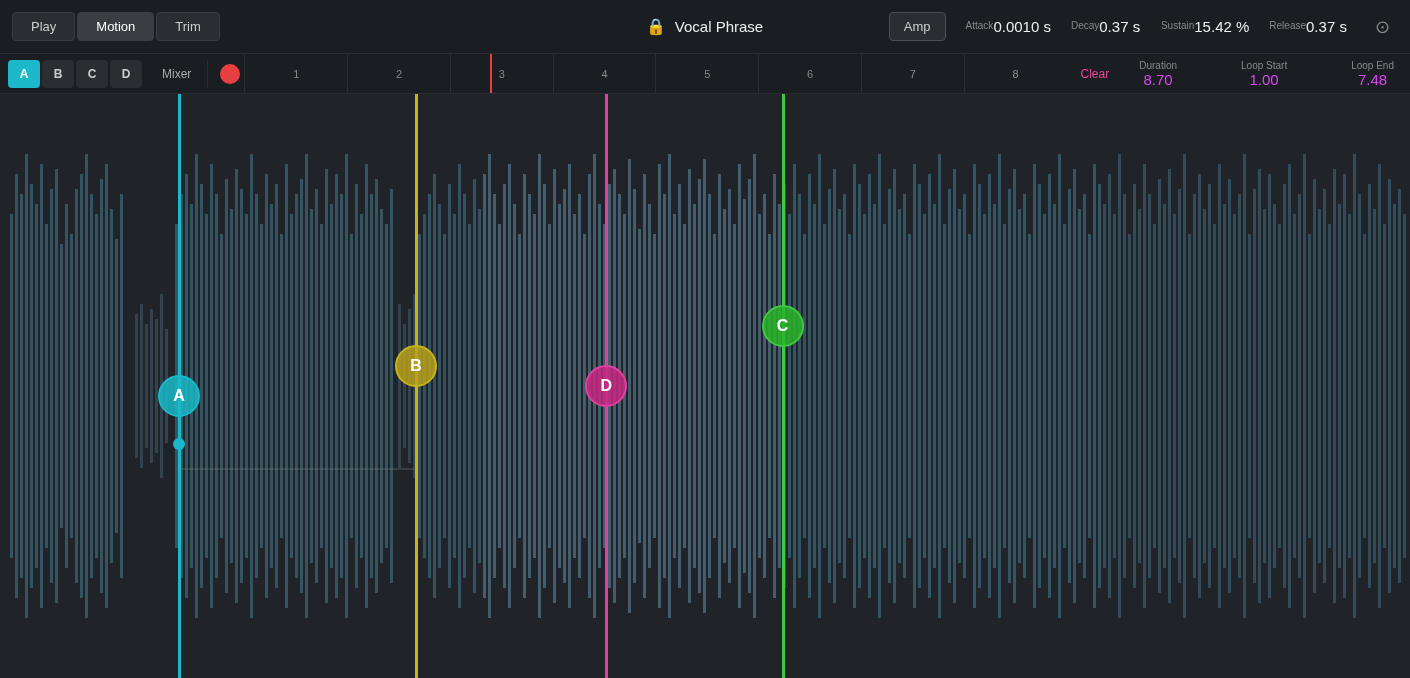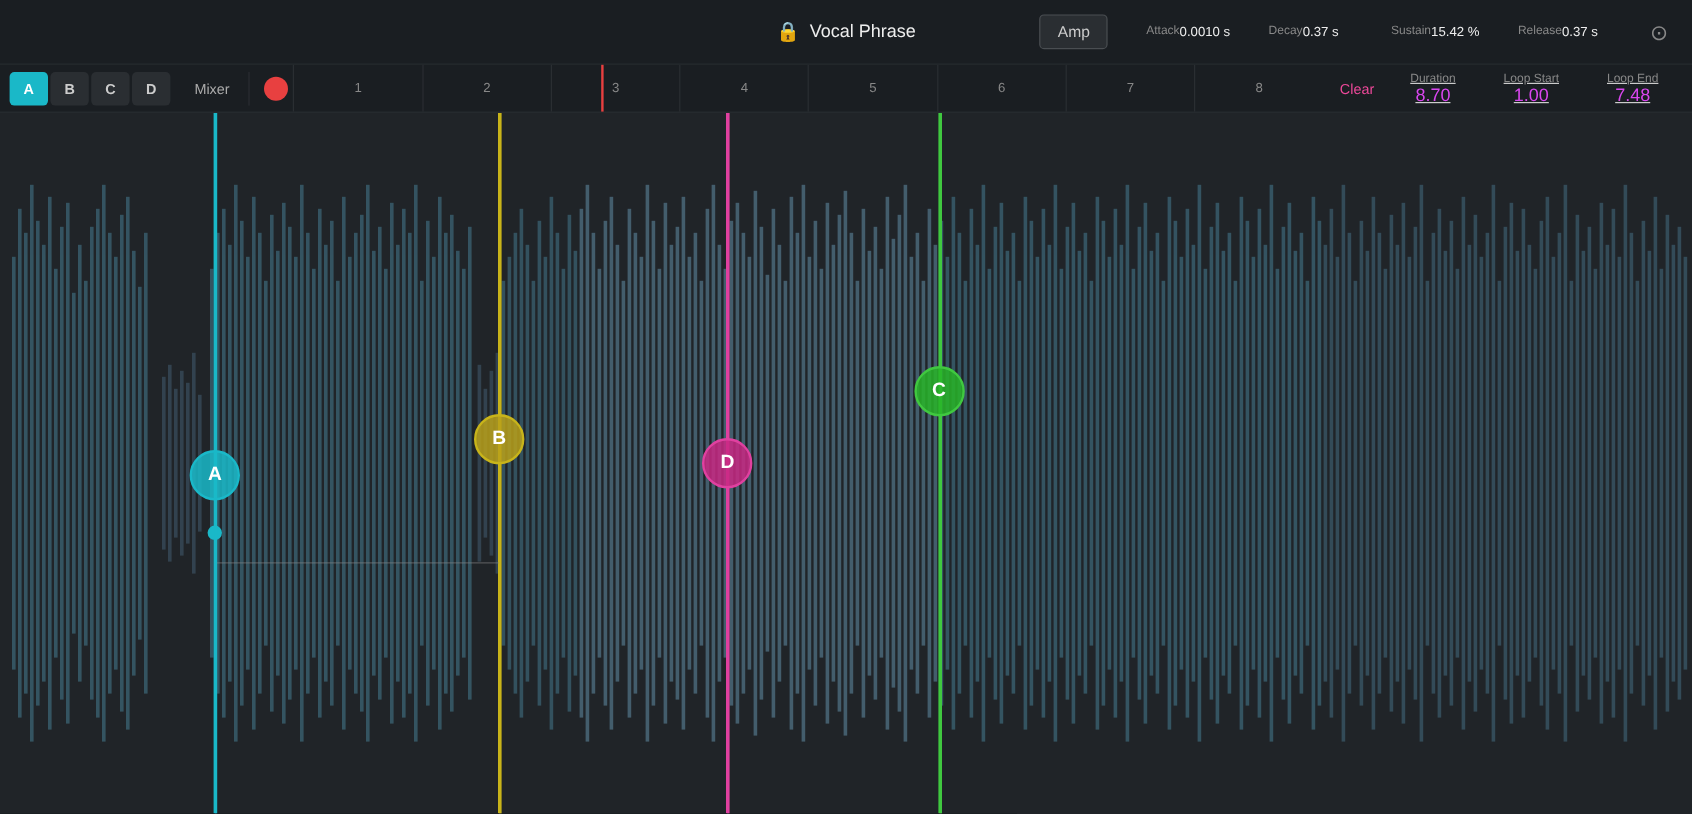--- a/index.html
+++ b/index.html
@@ -62,21 +62,21 @@
     .title-text {
       font-size: 15px;
       font-weight: 500;
       color: #eee;
     }
 
     .right-controls {
       margin-left: auto;
       display: flex;
       align-items: center;
-      gap: 32px;
+      gap: 20px;
     }
 
     .amp-btn {
       padding: 6px 14px;
       background: #2a2e32;
       border: 1px solid #4a4e52;
       border-radius: 4px;
       color: #ccc;
       font-size: 13px;
       cursor: pointer;
@@ -89,21 +89,21 @@
       min-width: 70px;
     }
 
     .param-label {
       font-size: 10px;
       color: #888;
       margin-bottom: 2px;
     }
 
     .param-value {
-      font-size: 11px;
+      font-size: 15px;
       color: #eee;
       font-weight: 500;
     }
 
     .more-btn {
       font-size: 18px;
       color: #888;
       cursor: pointer;
       padding: 4px 8px;
     }
@@ -204,24 +204,23 @@
       padding: 5px 14px;
       background: transparent;
       border: none;
       color: #ec4899;
       font-size: 12px;
       cursor: pointer;
     }
 
     .right-info {
       display: flex;
-      gap: 40px;
-      padding-right: 28px;
+      gap: 64px;
+      padding-right: 16px;
       padding-left: 16px;
-      text-decoration: underline;
     }
 
     .info-group {
       display: flex;
       flex-direction: column;
       align-items: center;
     }
 
     .info-label {
       font-size: 10px;
@@ -329,20 +328,25 @@
       position: absolute;
       top: 0; left: 0;
       width: 100%;
       height: 100%;
     }
   </style>
 </head>
 <body>
 
 <div class="top-bar">
+  <div class="transport-buttons">
+    <button class="transport-btn">Play</button>
+    <button class="transport-btn active">Motion</button>
+    <button class="transport-btn">Trim</button>
+  </div>
 
   <div class="title-section">
     <span class="lock-icon">🔒</span>
     <span class="title-text">Vocal Phrase</span>
   </div>
 
   <div class="right-controls">
     <button class="amp-btn">Amp</button>
     <div class="param-group">
       <span class="param-label">Attack</span>

